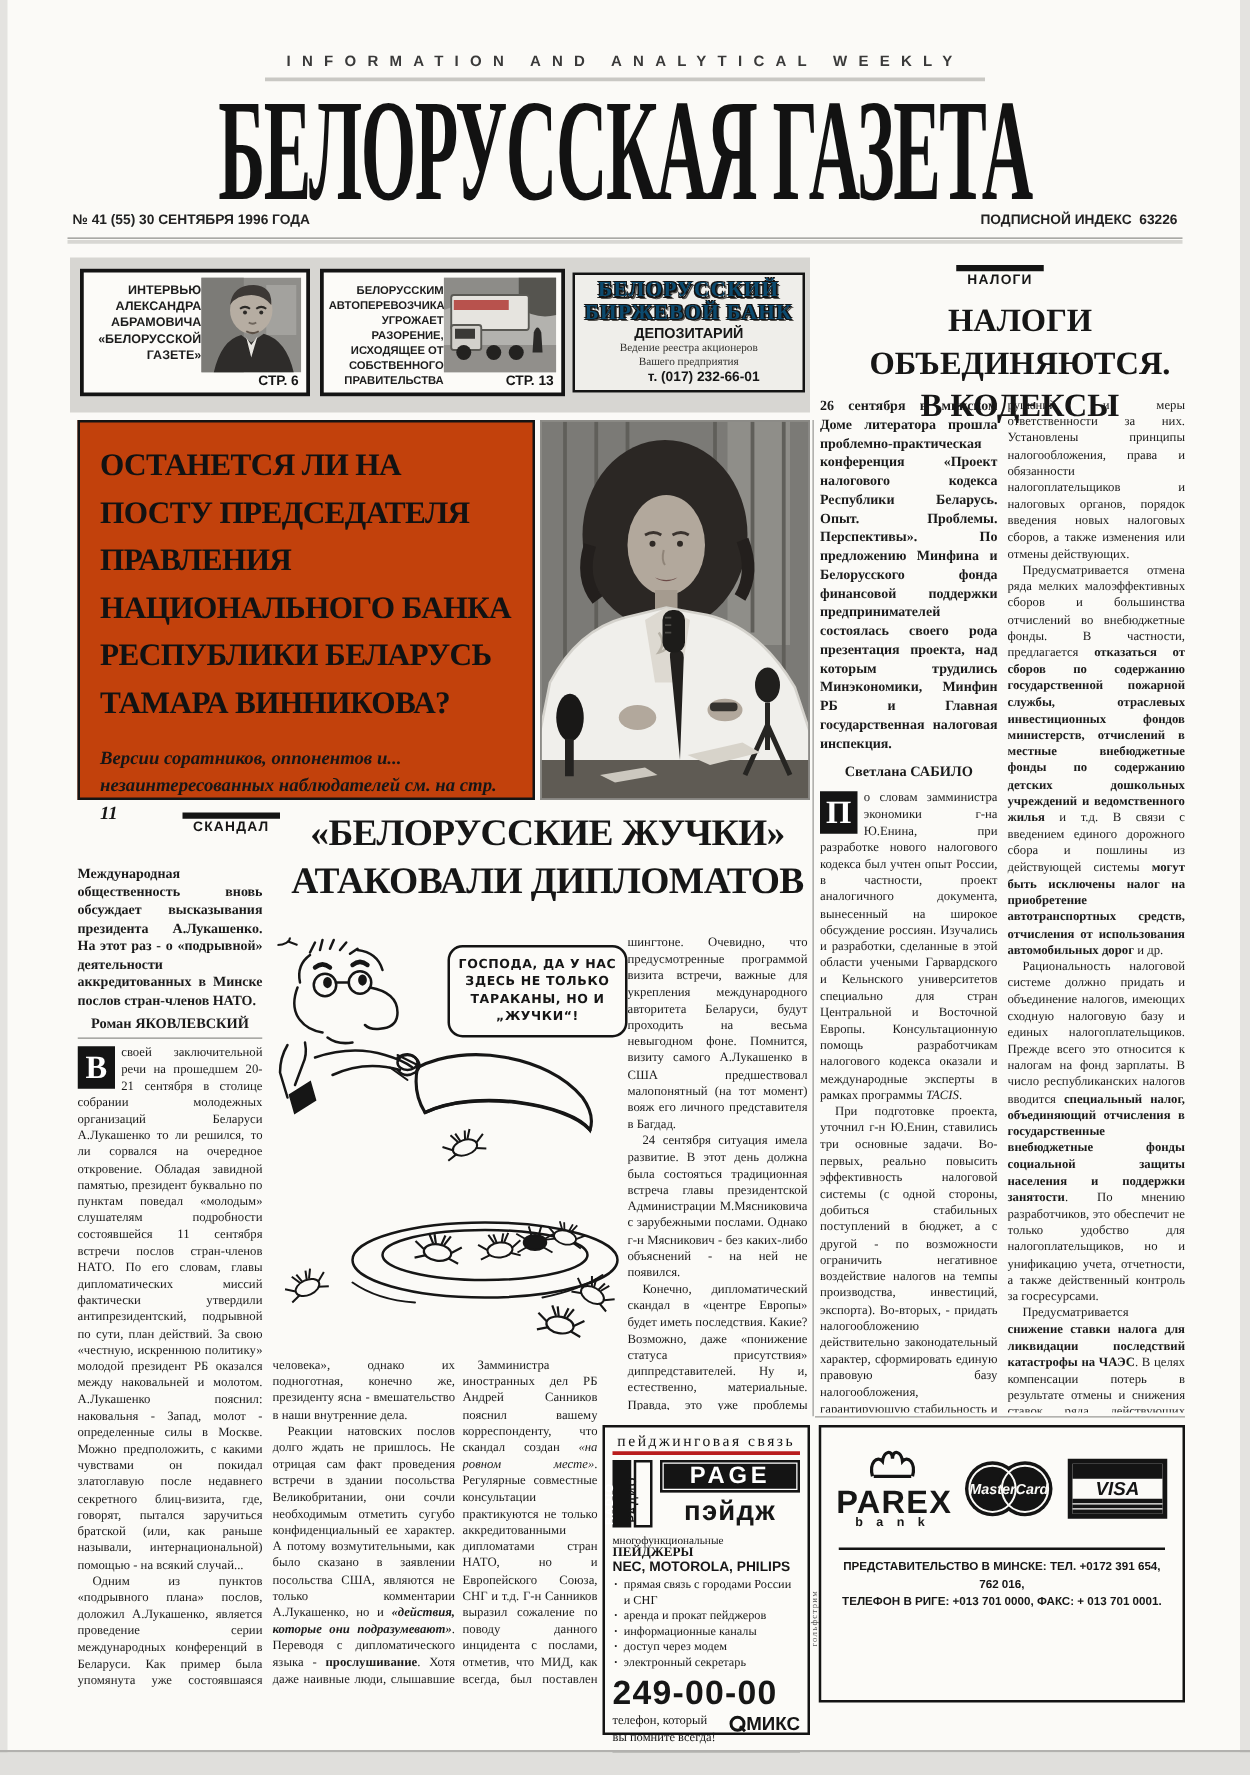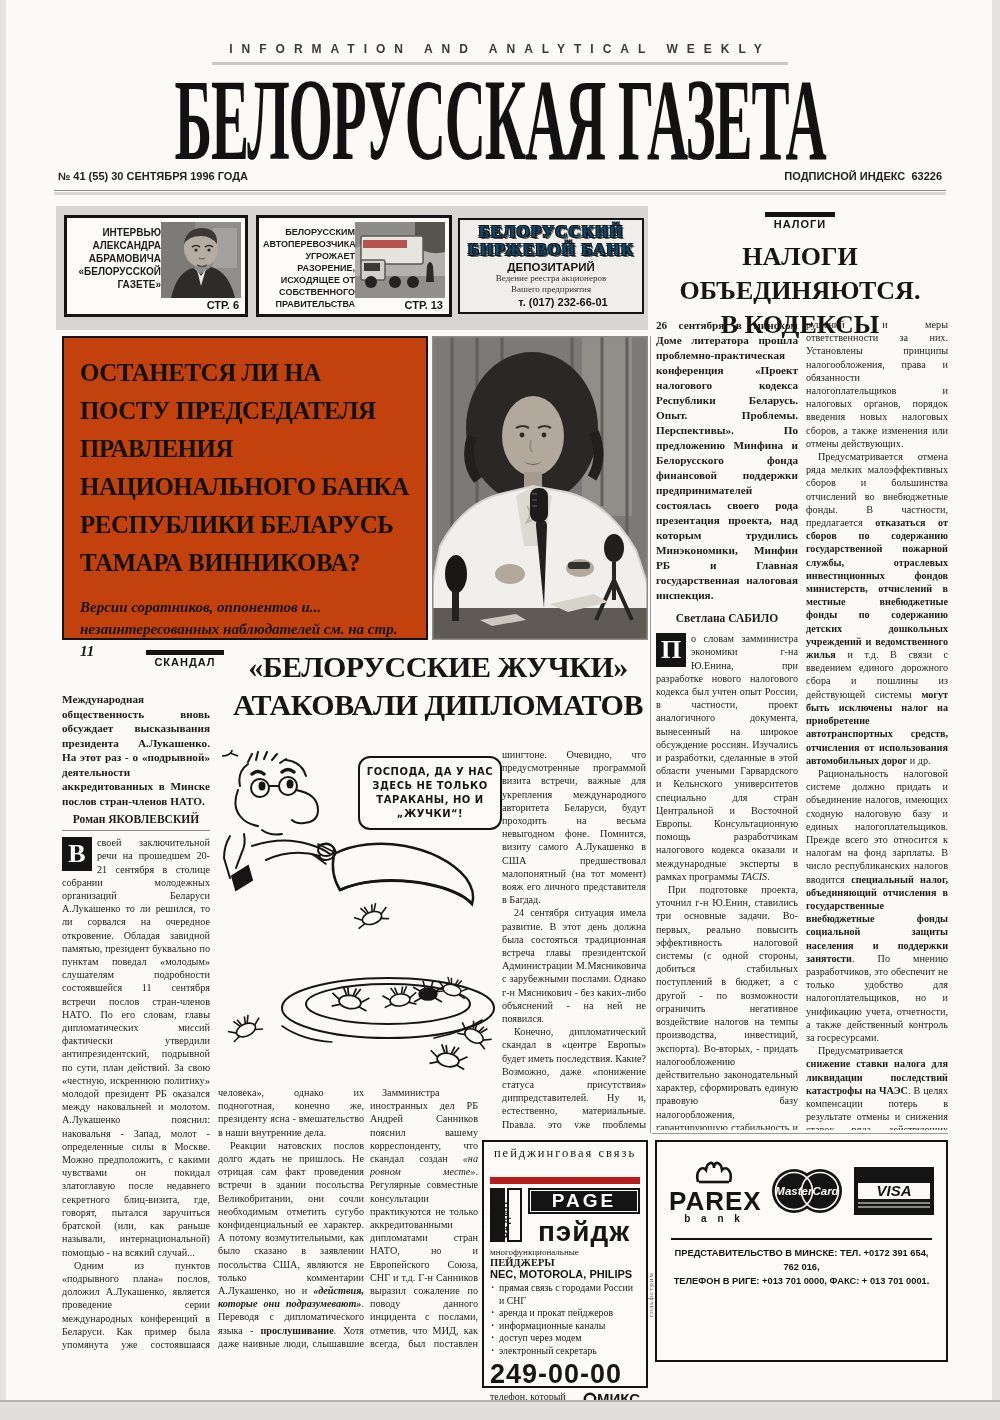--- a/index.html
+++ b/index.html
@@ -69,43 +69,43 @@
   .c4{left:502px;top:748px;width:144px;height:380px;}
   .cartoon{top:750px;left:222px;}
   .bubble{top:756px;left:358px;width:128px;border:2px solid #141414;border-radius:12px;background:#fcfbf8;
           font-family:"DejaVu Sans",sans-serif;font-weight:bold;font-size:10px;line-height:14px;
           text-align:center;padding:7px 6px;letter-spacing:0.5px;}
 
   
   .tax-vline{top:336px;left:650px;width:1px;height:797px;background:#9a9996;}
   .tax-hline{top:1133px;left:652px;width:296px;height:1px;background:#9a9996;}
   .tax-rubric{top:212px;left:755px;width:90px;}
-  .tax-headline{top:240px;left:652px;width:296px;text-align:center;font-weight:bold;
+  .tax-headline{top:240px;left:668px;width:296px;text-align:center;font-weight:bold;
                 font-size:26px;line-height:34px;}
   .tc1{left:656px;top:318px;width:142px;height:812px;}
   .tc2{left:806px;top:318px;width:142px;height:812px;}
   .tax-lead{font-weight:bold;font-size:11.2px;line-height:15px;text-align:justify;margin-bottom:4px;}
 
   
   .pager{top:1140px;left:482px;width:166px;height:248px;border:2px solid #141414;box-sizing:border-box;
          background:#fcfbf8;padding:4px 6px;}
-  .pager-header{text-align:center;font-size:12.5px;letter-spacing:2px;border-bottom:7px solid #b91c1c;padding-bottom:16px;}
+  .pager-header{text-align:center;font-size:12.5px;letter-spacing:2px;border-bottom:3px solid #b91c1c;padding-bottom:0;}
   .pager-logo{position:relative;height:56px;margin-top:4px;}
   .vstrip{position:absolute;top:0;width:15px;height:54px;box-sizing:border-box;}
   .vs1{left:0;background:#141414;}
   .vs2{left:17px;background:#fcfbf8;border:2px solid #141414;}
   .vstrip span{position:absolute;left:2px;bottom:2px;transform-origin:left bottom;transform:rotate(-90deg);
                font-family:"Liberation Sans",sans-serif;font-weight:bold;font-size:9px;letter-spacing:1px;white-space:nowrap;}
   .vs1 span{color:#fff;}
   .pagebox{position:absolute;left:38px;top:0;width:112px;height:26px;background:#141414;color:#fff;
            box-shadow:inset 0 0 0 2px #141414, inset 0 0 0 3px #fff;
            font-family:"Liberation Sans",sans-serif;font-weight:bold;font-size:19px;line-height:26px;
            text-align:center;letter-spacing:3px;}
   .peydzh{position:absolute;left:38px;top:28px;width:112px;text-align:center;
-          font-family:"Liberation Sans",sans-serif;font-weight:bold;font-size:28px;letter-spacing:1px;}
+          font-family:"Liberation Sans",sans-serif;font-weight:bold;font-size:22px;letter-spacing:1px;}
   .pager-multi{font-size:9px;margin-top:3px;}
   .pager-multi b{font-size:10.5px;}
   .pager-brands{font-family:"Liberation Sans",sans-serif;font-weight:bold;font-size:11px;}
   .pager ul{margin:2px 0 0 0;padding:0;font-size:9.8px;line-height:12.5px;}
   .pager li{list-style:none;position:relative;padding-left:9px;}
   .pager li::before{content:"·";position:absolute;left:1px;font-weight:bold;}
   .pager-phone{font-family:"Liberation Sans",sans-serif;font-weight:bold;font-size:27px;letter-spacing:1px;margin-top:2px;}
   .pager-notes{position:relative;height:30px;font-size:10px;line-height:14px;}
   .miks{position:absolute;right:0;top:2px;font-family:"Liberation Sans",sans-serif;font-weight:bold;font-size:15px;}
   .pager-footer{border-top:1.5px solid #141414;margin-top:2px;padding-top:2px;text-align:center;

